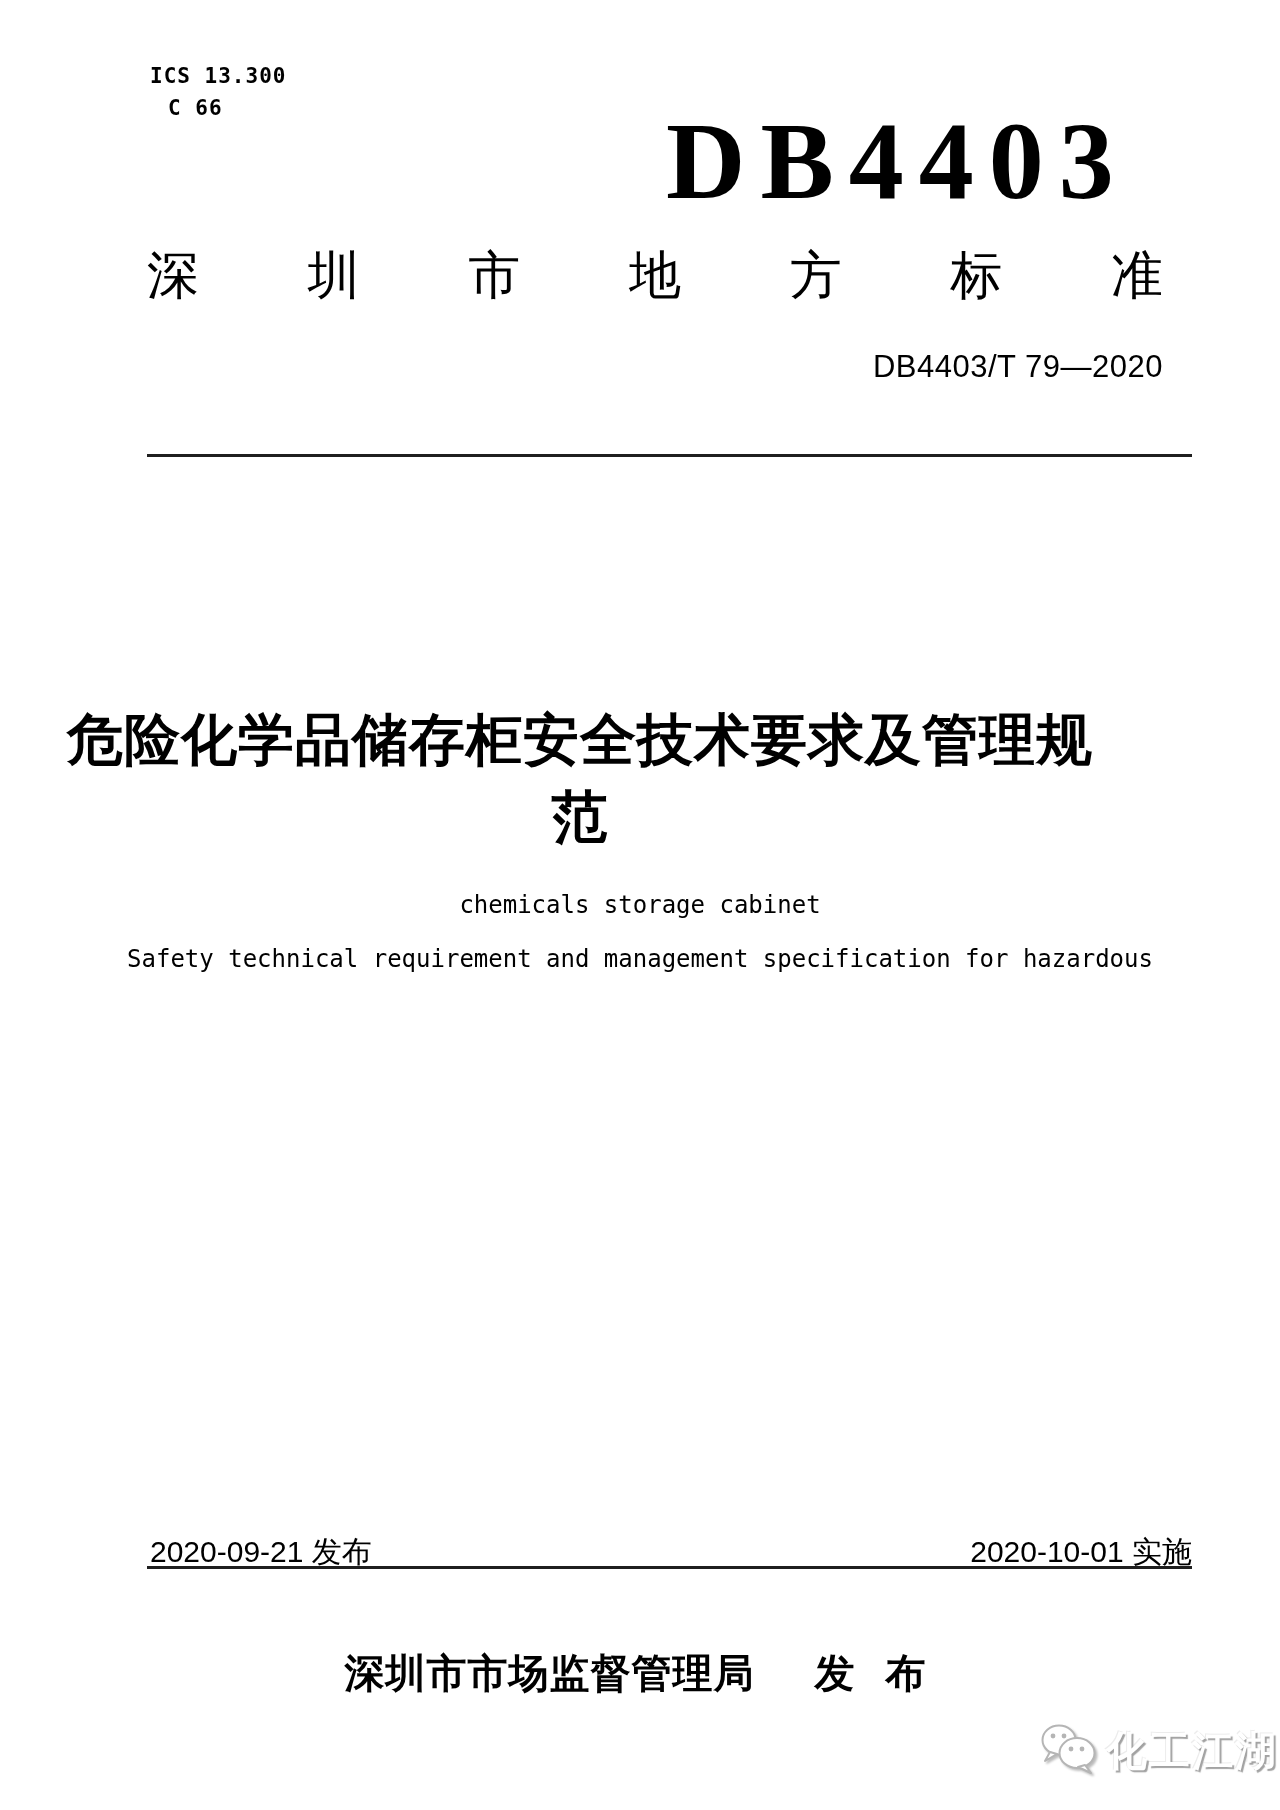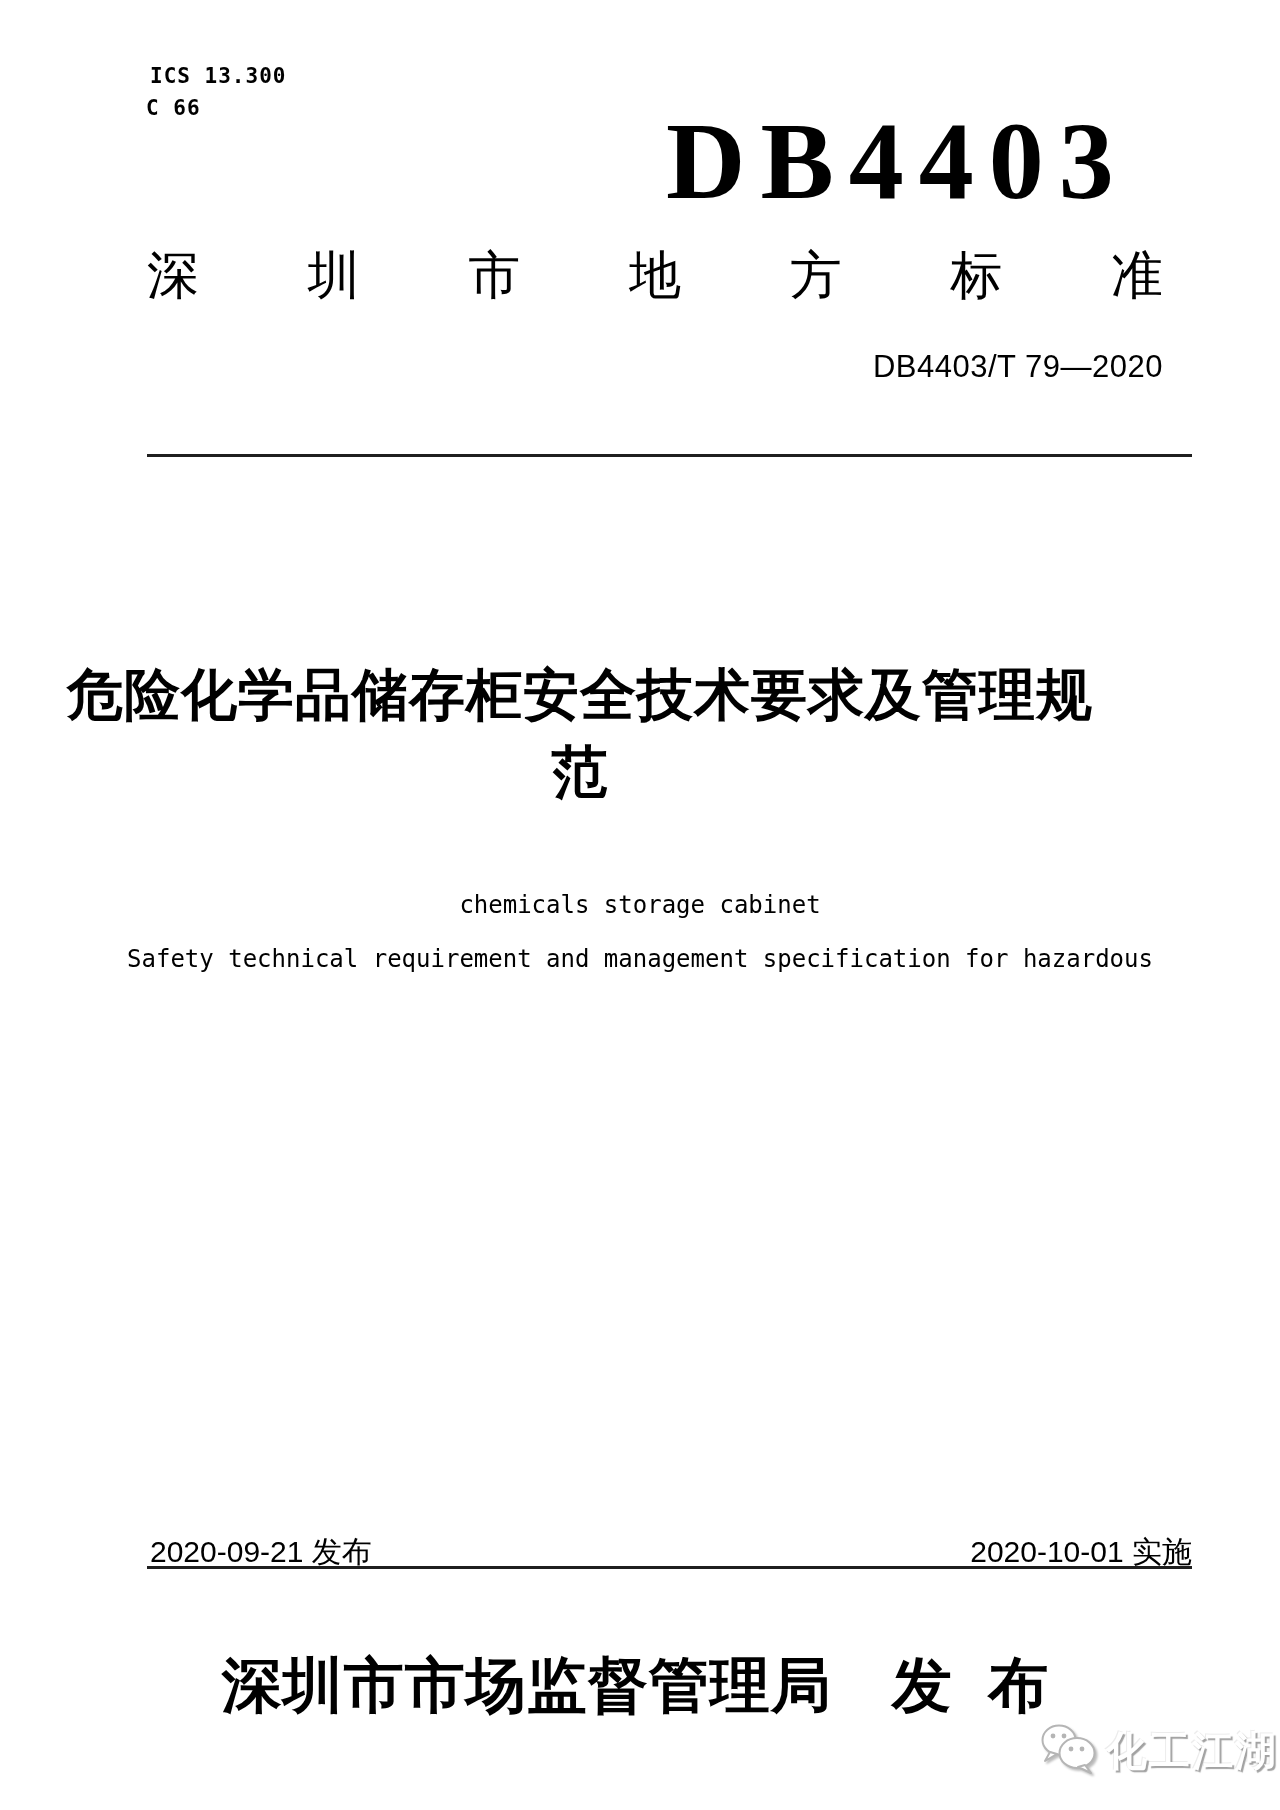--- a/index.html
+++ b/index.html
@@ -14,21 +14,21 @@
     overflow: hidden;
     margin: 0 auto;
     padding-left: 48px;
   }
   .ics-code {
     position: absolute; left: 150px; top: 64px;
     font-family: "DejaVu Sans Mono", monospace;
     font-size: 21px; letter-spacing: 1px; font-weight: bold;
   }
   .class-code {
-    position: absolute; left: 146px; top: 96px;
+    position: absolute; left: 168px; top: 96px;
     font-family: "DejaVu Sans Mono", monospace;
     font-size: 21px; letter-spacing: 1px; font-weight: bold;
   }
   .big-logo {
     position: absolute; left: 666px; top: 106px;
     font-family: "Liberation Serif", "DejaVu Serif", serif;
     font-weight: bold; font-size: 110px; line-height: 1;
     letter-spacing: 15px; white-space: nowrap;
   }
   .category-row {
@@ -38,38 +38,38 @@
     white-space: nowrap;
   }
   .std-number {
     position: absolute; top: 349px; right: 117px;
     font-size: 31px; letter-spacing: 0.5px; white-space: nowrap; margin-left: 6px;
   }
   .rule { position: absolute; left: 147px; width: 1045px; height: 3px; background: #1f1f1f; }
   .rule-top { top: 454px; }
   .rule-bottom { top: 1566px; }
   .title-cn {
-    position: absolute; left: 0; top: 656px; width: 1160px;
+    position: absolute; left: 0; top: 706px; width: 1160px;
     text-align: center; font-size: 56px; font-weight: bold;
-    line-height: 77px; letter-spacing: 1px; white-space: nowrap;
+    line-height: 77px; letter-spacing: 1px; white-space: nowrap; font-family: Liberation Mono, monospace;
   }
   .title-en {
     position: absolute; left: 0; top: 878px; width: 1280px;
     text-align: center;
     font-family: "DejaVu Sans Mono", monospace;
     font-size: 24px; line-height: 54px; white-space: nowrap;
   }
   .date-row {
     position: absolute; left: 150px; right: 88px; top: 1532px;
     display: flex; justify-content: space-between;
     font-size: 30px; white-space: nowrap;
   }
   .publisher-row {
     position: absolute; left: 0; top: 1646px; width: 1280px;
-    text-align: center; font-size: 60px; font-weight: bold;
+    text-align: center; font-size: 40px; font-weight: bold;
     letter-spacing: 1px; white-space: nowrap;
   }
   .publish-action { margin-left: 60px; letter-spacing: 10px; }
   .watermark {
     position: absolute; left: 1038px; top: 1722px;
     display: flex; align-items: center; gap: 6px;
   }
   .watermark-icon { filter: drop-shadow(2px 2px 1px #bdbdbd); }
   .watermark-text {
     font-size: 41px; font-weight: bold; letter-spacing: 2px;

